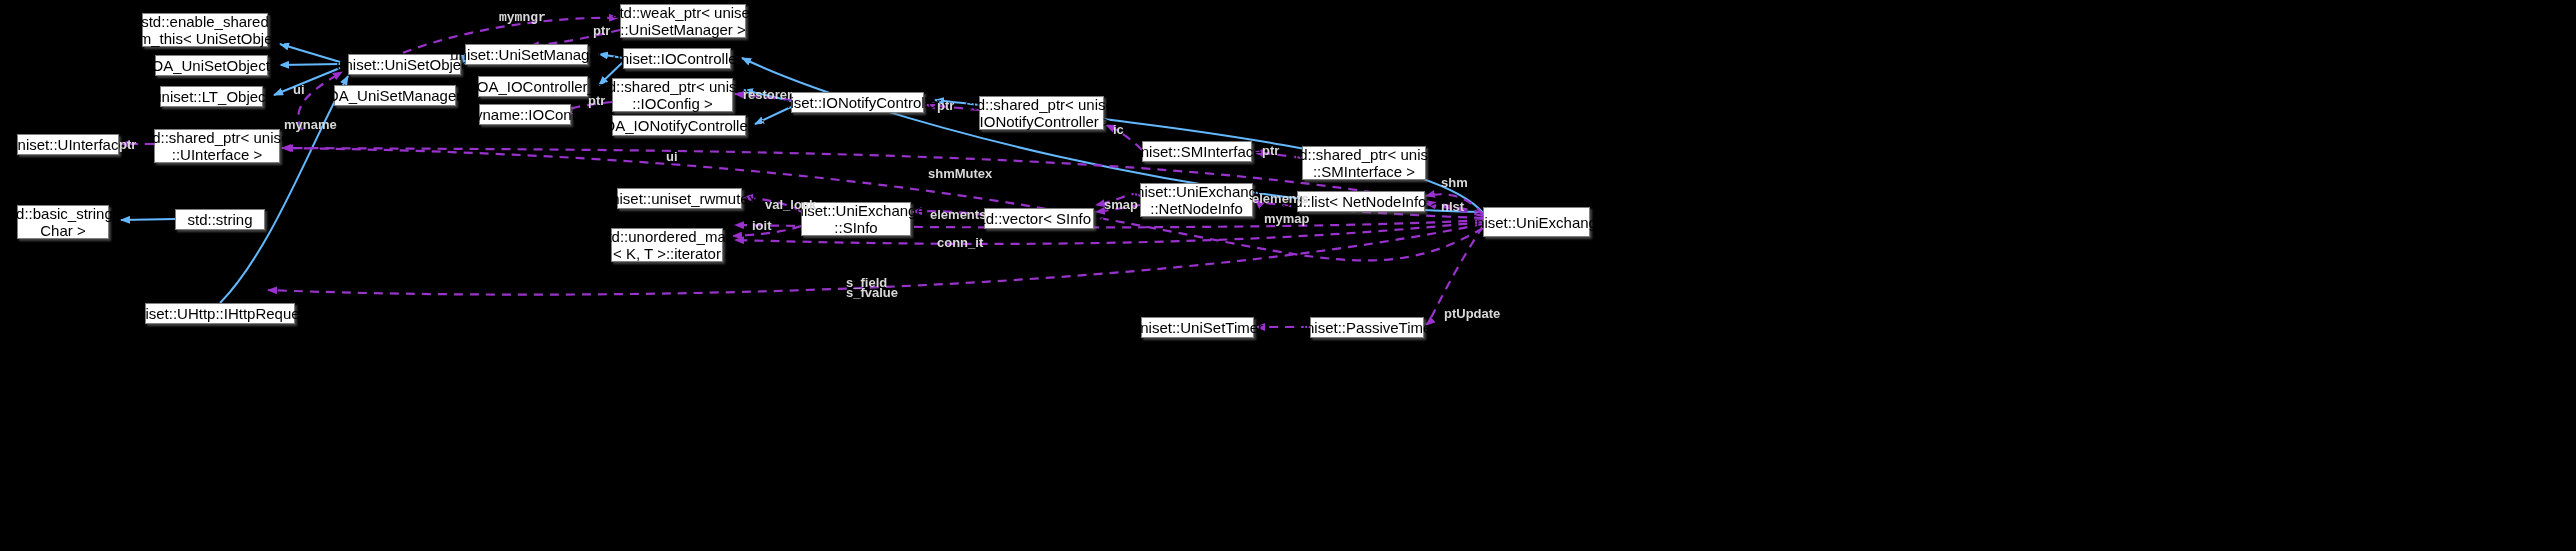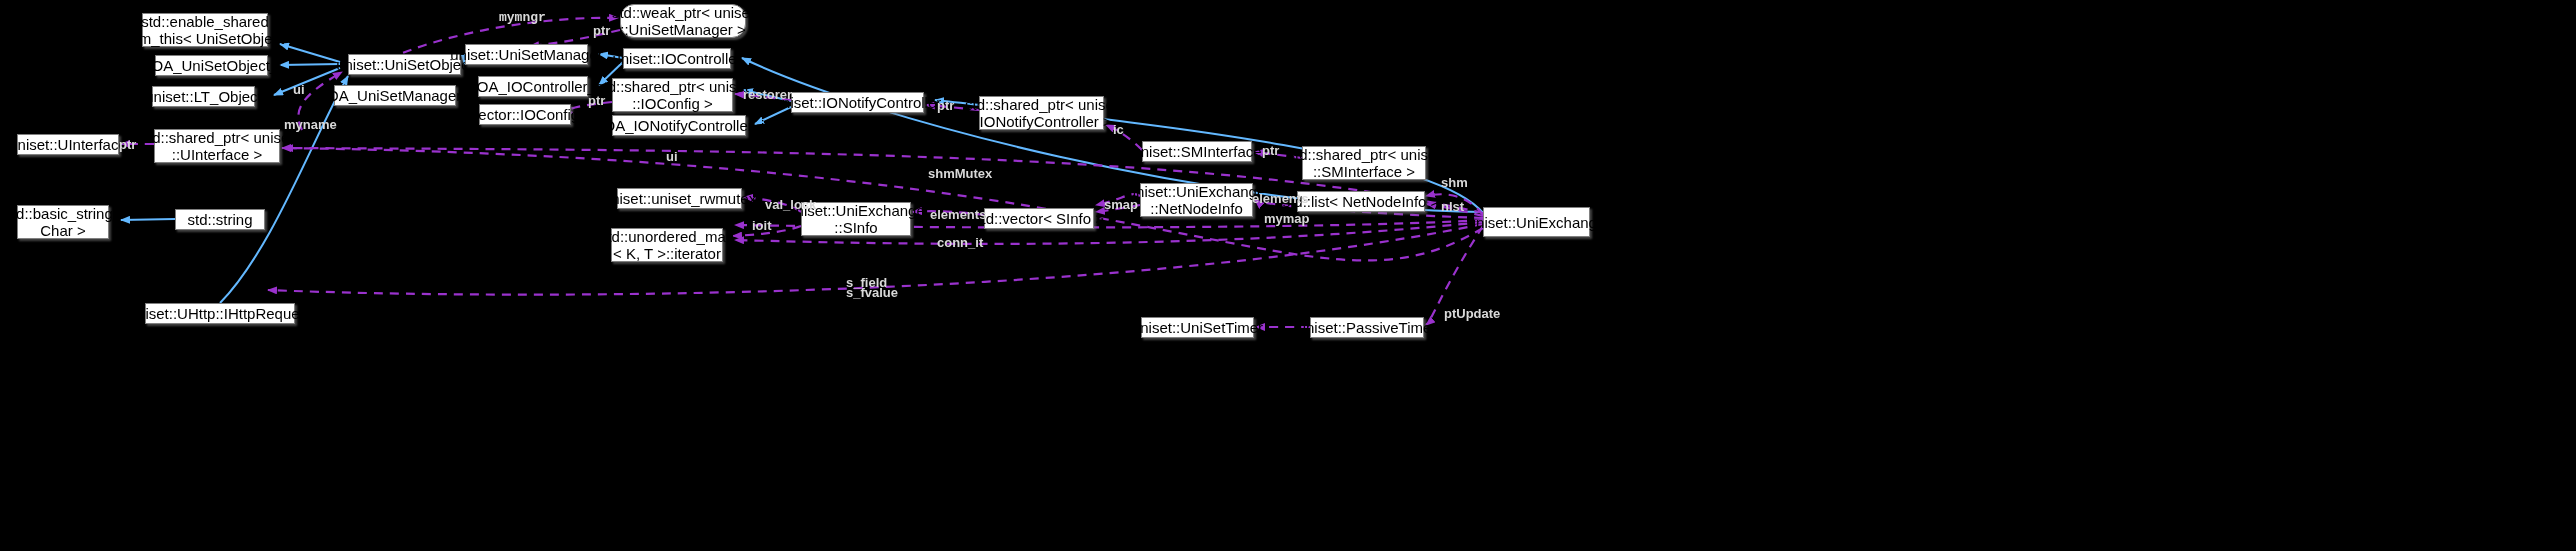--- a/index.html
+++ b/index.html
@@ -70,35 +70,35 @@
       <path d="M1471,222 C1200,250 900,245 723,240"></path>
       <path d="M1471,224 C1100,300 500,300 256,290"></path>
       <path d="M1471,226 C1430,290 1420,320 1414,325"></path>
       <path d="M1298,327 C1285,327 1265,327 1244,327"></path>
       <path d="M1471,228 C1300,330 1200,160 272,148"></path>
     </g>
   </svg>
 
   <div class="node" style="left: 130px; top: 13px; width: 126px; height: 34px;">std::enable_shared
 _from_this&lt; UniSetObject &gt;</div>
-  <div class="node" style="left: 608px; top: 4px; width: 126px; height: 34px; border-radius: 14px;">std::weak_ptr&lt; uniset
+  <div class="node" style="left: 608px; top: 4px; width: 126px; height: 34px;">std::weak_ptr&lt; uniset
 ::UniSetManager &gt;</div>
   <div class="node" style="left: 143px; top: 55px; width: 113px; height: 21px;">POA_UniSetObject_i</div>
   <div class="node" style="left: 336px; top: 54px; width: 113px; height: 21px;">uniset::UniSetObject</div>
   <div class="node" style="left: 453px; top: 44px; width: 123px; height: 21px;">uniset::UniSetManager</div>
   <div class="node" style="left: 611px; top: 48px; width: 108px; height: 21px;">uniset::IOController</div>
-  <div class="node" style="left: 140px; top: 86px; width: 103px; height: 21px;">uniset::LT_Object</div>
+  <div class="node" style="left: 148px; top: 86px; width: 103px; height: 21px;">uniset::LT_Object</div>
   <div class="node" style="left: 322px; top: 85px; width: 122px; height: 21px;">POA_UniSetManager_i</div>
   <div class="node" style="left: 466px; top: 76px; width: 110px; height: 21px;">POA_IOController_i</div>
   <div class="node" style="left: 600px; top: 78px; width: 121px; height: 34px;">std::shared_ptr&lt; uniset
 ::IOConfig &gt;</div>
   <div class="node" style="left: 779px; top: 92px; width: 133px; height: 21px;">uniset::IONotifyController</div>
   <div class="node" style="left: 967px; top: 96px; width: 125px; height: 34px;">std::shared_ptr&lt; uniset
 ::IONotifyController &gt;</div>
-  <div class="node" style="left: 467px; top: 104px; width: 92px; height: 21px;">vector::IOConfig</div>
+  <div class="node" style="left: 467px; top: 104px; width: 92px; height: 21px;">myname::IOConfig</div>
   <div class="node" style="left: 600px; top: 115px; width: 134px; height: 21px;">POA_IONotifyController_i</div>
   <div class="node" style="left: 5px; top: 134px; width: 102px; height: 21px;">uniset::UInterface</div>
   <div class="node" style="left: 142px; top: 129px; width: 126px; height: 34px;">std::shared_ptr&lt; uniset
 ::UInterface &gt;</div>
   <div class="node" style="left: 1130px; top: 141px; width: 110px; height: 21px;">uniset::SMInterface</div>
   <div class="node" style="left: 1290px; top: 146px; width: 124px; height: 34px;">std::shared_ptr&lt; uniset
 ::SMInterface &gt;</div>
   <div class="node" style="left: 1471px; top: 207px; width: 107px; height: 30px;">uniset::UniExchange</div>
   <div class="node" style="left: 605px; top: 188px; width: 125px; height: 21px;">uniset::uniset_rwmutex</div>
   <div class="node" style="left: 1128px; top: 183px; width: 113px; height: 34px;">uniset::UniExchange

